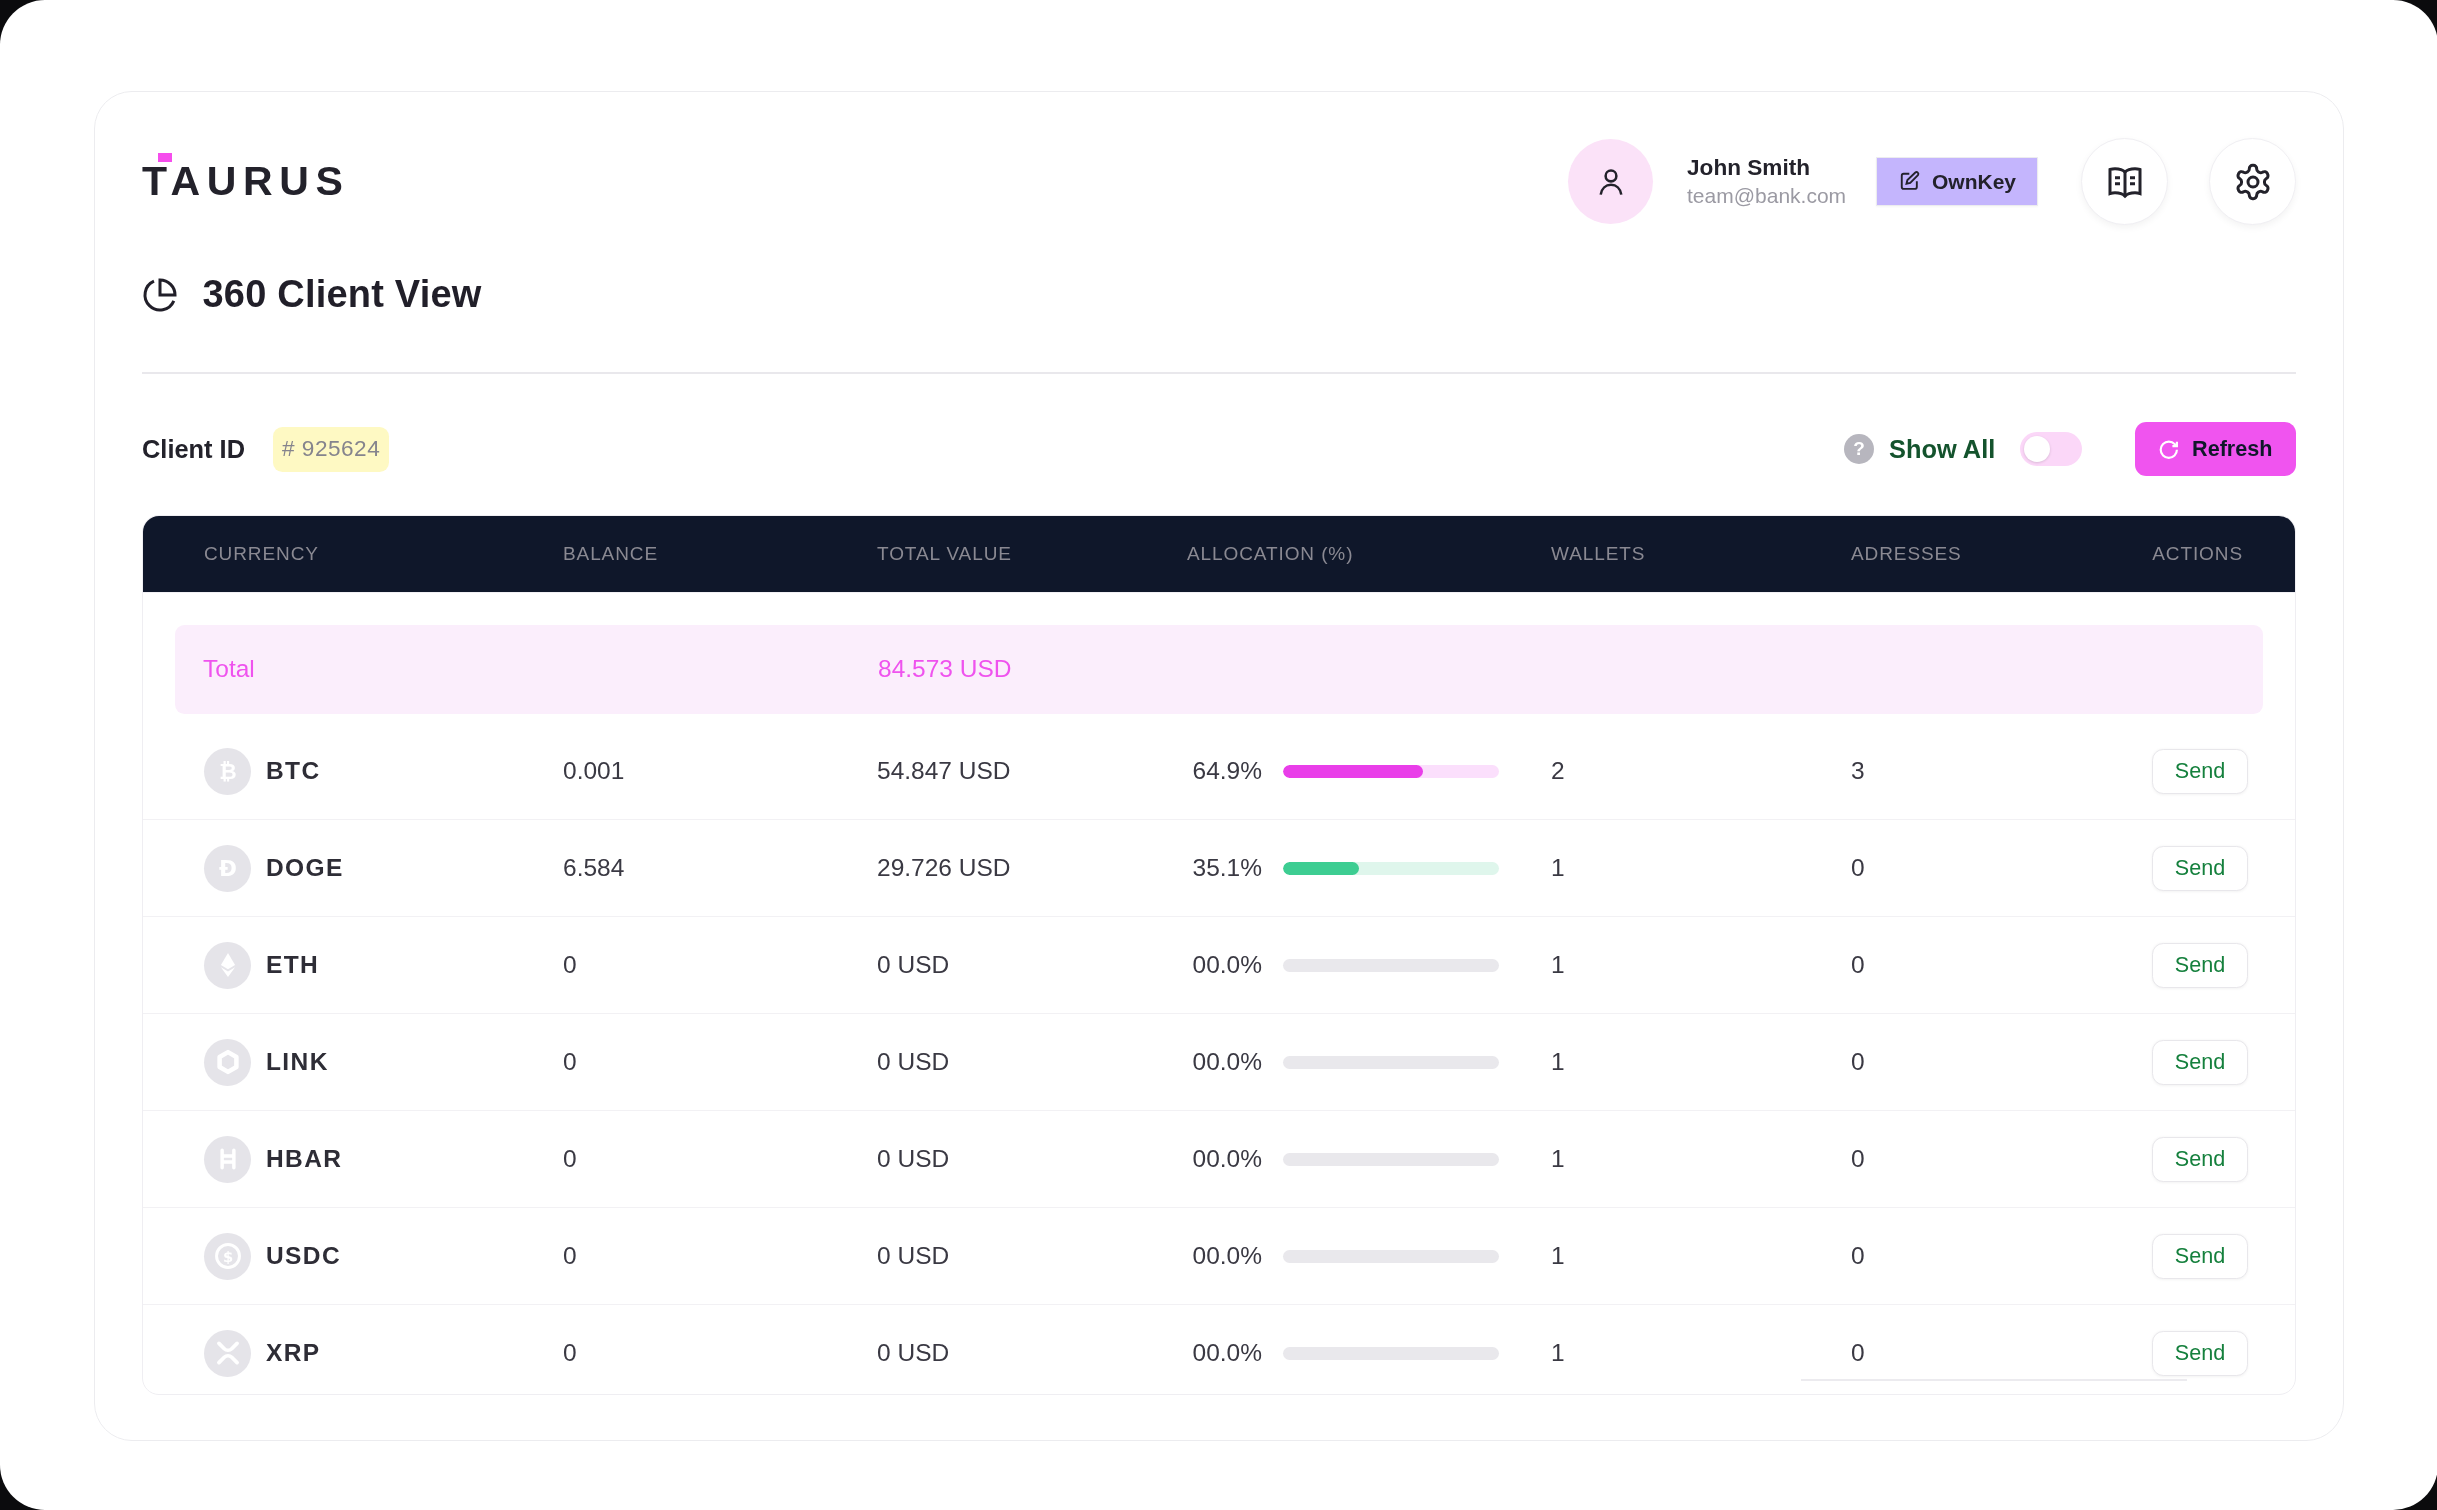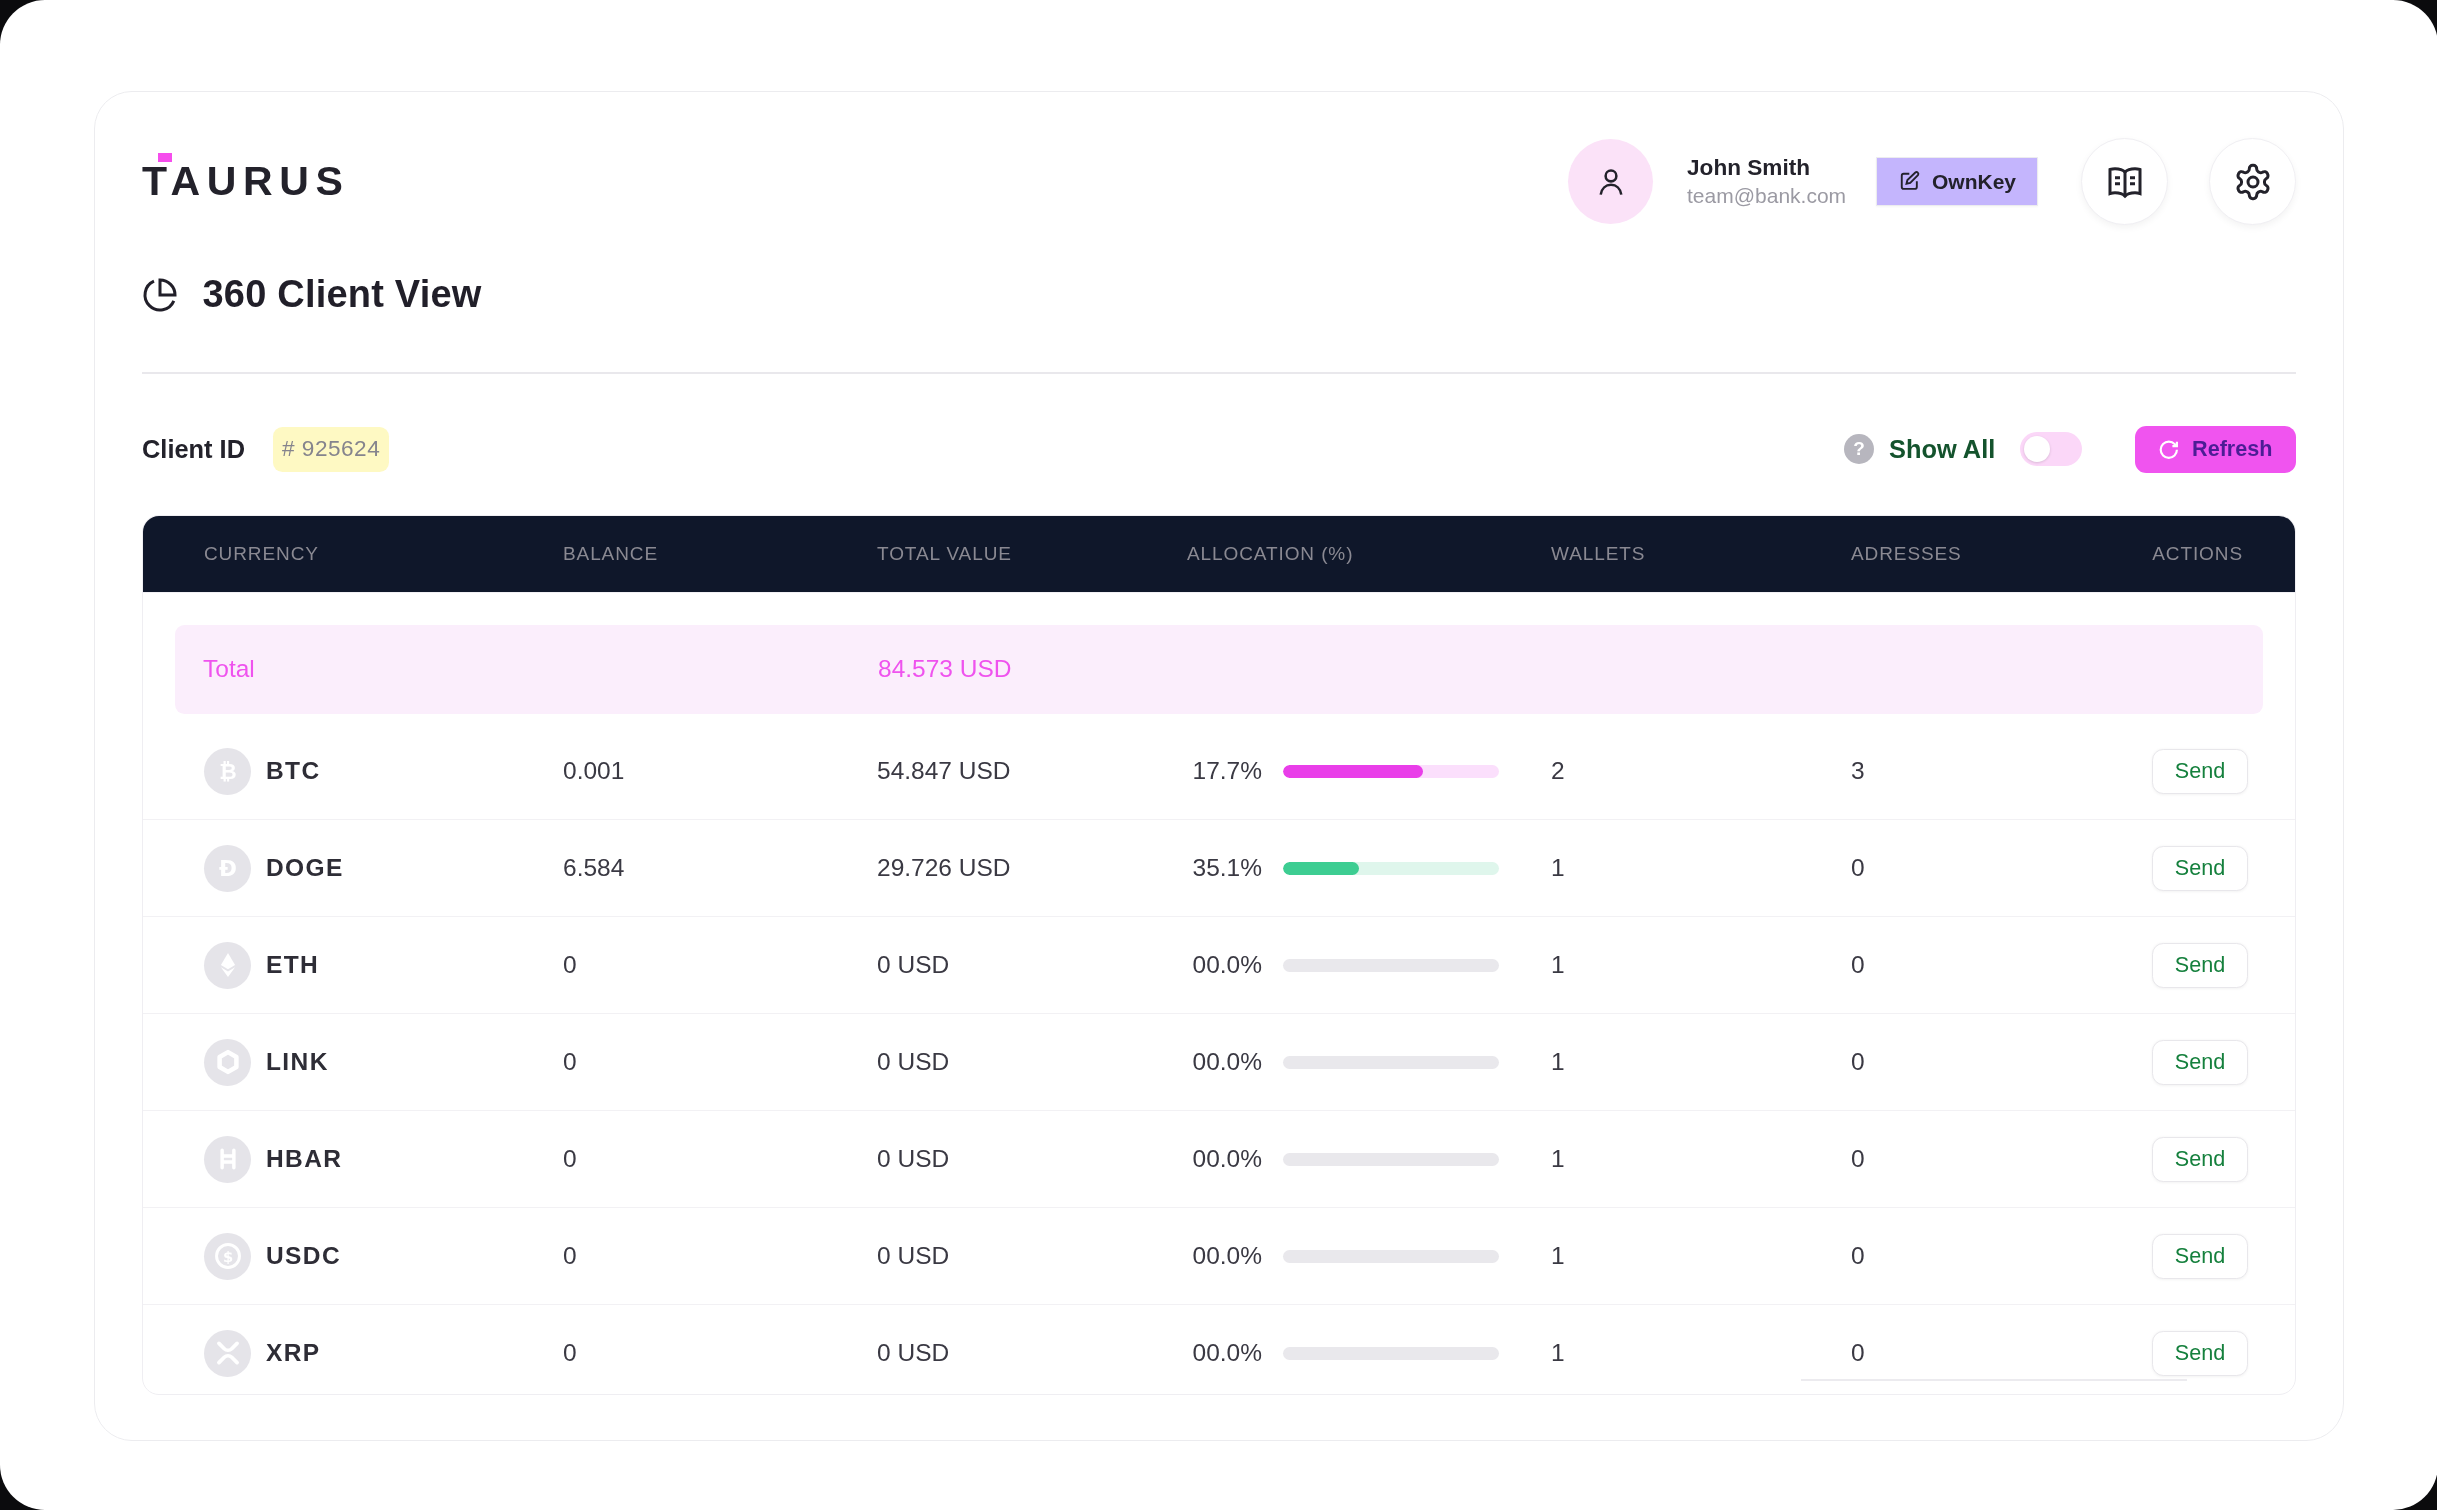--- a/index.html
+++ b/index.html
@@ -37,22 +37,22 @@
   .client-label{font-size:25.4px;font-weight:600;color:#23222b;}
   .client-badge{height:45px;display:flex;align-items:center;padding:0 9px;background:#fef9c3;border-radius:9.4px;
         font-size:22.6px;color:#85848d;letter-spacing:0.5px;}
   .client-right{display:flex;align-items:center;}
   .help-icon{width:30px;height:30px;border-radius:50%;background:#b7b6be;color:#fff;display:flex;align-items:center;
         justify-content:center;font-size:19px;font-weight:700;cursor:pointer;}
   .showall-label{font-size:25.4px;font-weight:600;color:#14532d;margin:0 24.5px 0 15px;}
   .toggle{width:62px;height:34px;border-radius:17px;background:#fbd7f8;position:relative;cursor:pointer;}
   .toggle .knob{position:absolute;left:3.8px;top:3.8px;width:26px;height:26px;border-radius:50%;background:#fff;
         box-shadow:0 0.9px 2.8px rgba(0,0,0,.15);}
-  .refresh-btn{margin-left:53px;display:flex;align-items:center;gap:12.2px;height:47px;padding:0 23.5px;border:none;
-        border-radius:11.3px;background:#f054ef;color:#4c1d95;font-size:21.6px;font-weight:600;font-family:inherit;cursor:pointer;}
+  .refresh-btn{margin-left:53px;display:flex;align-items:center;gap:12.2px;height:54px;padding:0 23.5px;border:none;
+        border-radius:11.3px;background:#f054ef;color:#0f172a;font-size:21.6px;font-weight:600;font-family:inherit;cursor:pointer;}
   .refresh-btn svg{width:21.6px;height:21.6px;stroke:#fff;fill:none;stroke-width:2.4;}
   
   .table{position:relative;margin-top:42px;height:880px;border:1.9px solid #efeef2;border-radius:17px;
         box-sizing:border-box;background:#fff;overflow:hidden;}
   .tgrid{display:grid;grid-template-columns:420px 314px 310px 364px 300px 301px 1fr;align-items:center;}
   .thead{height:76px;background:#0f172a;border-bottom:1.9px solid #f1f0f4;}
   .th{font-size:19px;font-weight:500;letter-spacing:0.9px;color:#8a8992;}
   .th:first-child{padding-left:61px;}
   .th:last-child{justify-self:end;padding-right:52px;}
   .total-row{position:relative;margin:32px 32px 9.4px 32px;height:89px;background:#fbeefc;border-radius:9.4px;}
@@ -168,21 +168,21 @@
       <span class="coin">
                 <svg viewBox="0 0 24 24" style="font-size:26px">
                   <text x="12" y="12.6" font-size="16" font-family="'DejaVu Sans',sans-serif" font-weight="bold" fill="#fff" text-anchor="middle" dominant-baseline="central">₿</text>
                 </svg>
               </span>
       <span class="coin-name">BTC</span>
     </div>
     <div>0.001</div>
     <div>54.847 USD</div>
     <div class="c-alloc">
-      <span class="pct">17.7%</span>
+      <span class="pct">64.9%</span>
       <span class="bar" style="background: rgb(251, 223, 252);">
                 <span class="fill" style="width: 64.9%; background: rgb(233, 62, 233);"></span>
               </span>
     </div>
     <div>2</div>
     <div>3</div>
     <div class="c-actions">
       <button class="send-btn">Send</button>
     </div>
   </div>

